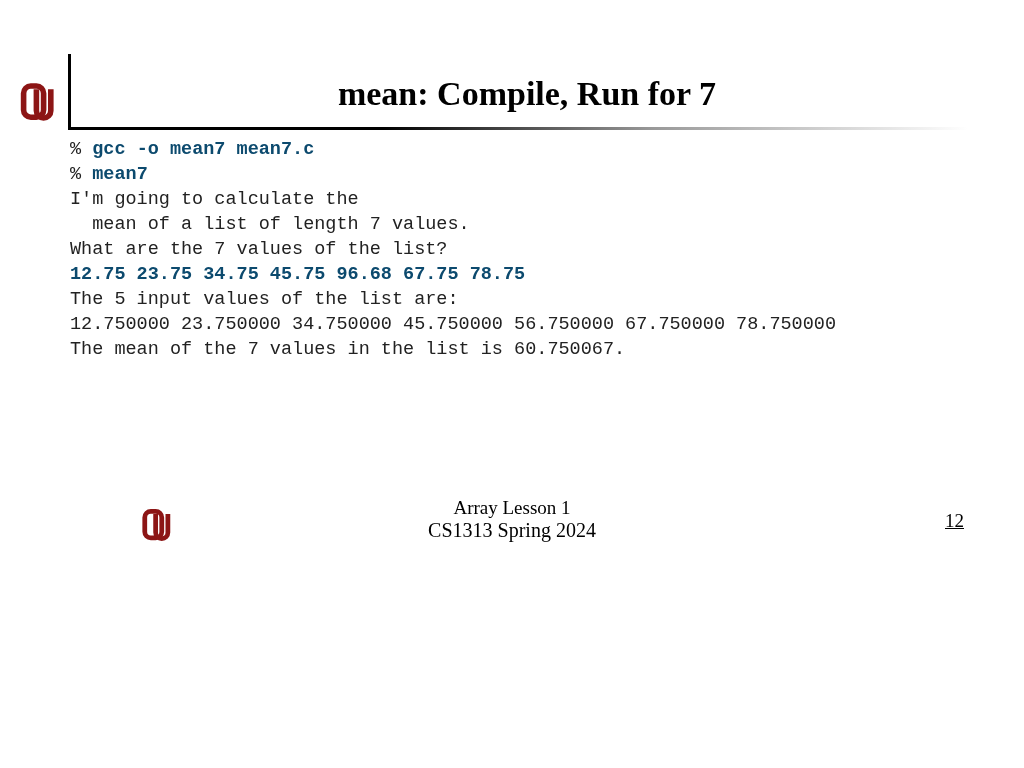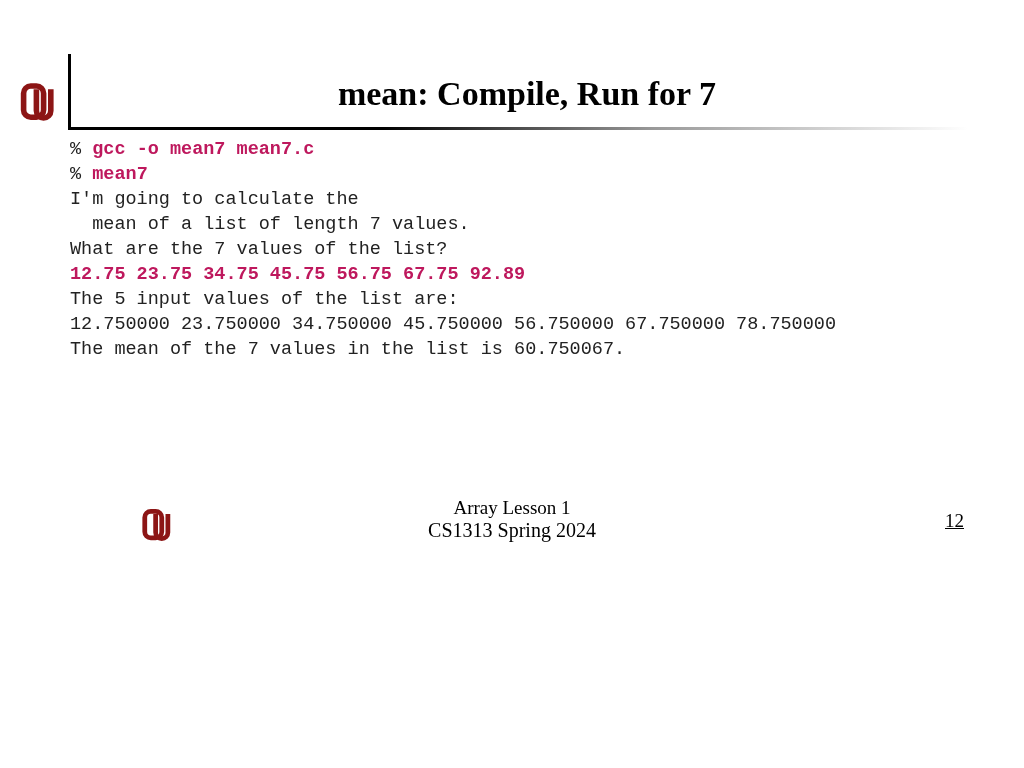--- a/index.html
+++ b/index.html
@@ -54,21 +54,21 @@
     position: absolute;
     left: 70px;
     top: 138px;
     right: 40px;
     font-family: "Courier New", Courier, monospace;
     font-size: 18.5px;
     line-height: 1.35;
     white-space: pre;
     color: #222;
   }
-  .body .b { font-weight: bold; color:#be185d; }
+  .body .b { font-weight: bold; color:#0c4a6e; }
   .footer {
     position: absolute;
     bottom: 30px;
     left: 0;
     width: 1024px;
     height: 50px;
   }
   .logo-bot {
     position: absolute;
     left: 140px;
@@ -119,21 +119,21 @@
 
   <div class="title">mean: Compile, Run for 7</div>
 
   <div class="hrule"></div>
 
   <div class="body"><span>% </span><span class="b">gcc -o mean7 mean7.c</span>
 <span>% </span><span class="b">mean7</span>
 <span>I'm going to calculate the</span>
 <span>  mean of a list of length 7 values.</span>
 <span>What are the 7 values of the list?</span>
-<span class="b">12.75 23.75 34.75 45.75 56.75 67.75 92.89</span>
+<span class="b">12.75 23.75 34.75 45.75 96.68 67.75 78.75</span>
 <span>The 5 input values of the list are:</span>
 <span>12.750000 23.750000 34.750000 45.750000 56.750000 67.750000 78.750000</span>
 <span>The mean of the 7 values in the list is 60.750067.</span></div>
 
   <div class="footer">
     <div class="logo-bot">
       <svg class="ou" viewBox="0 0 100 100">
         <g fill="none" stroke="#8c1515" stroke-width="14">
           <rect x="14" y="10" width="50" height="78" rx="18"></rect>
           <path d="M40 22 v54 a18 18 0 0 0 36 0 V22" transform="translate(6,-4)"></path>

